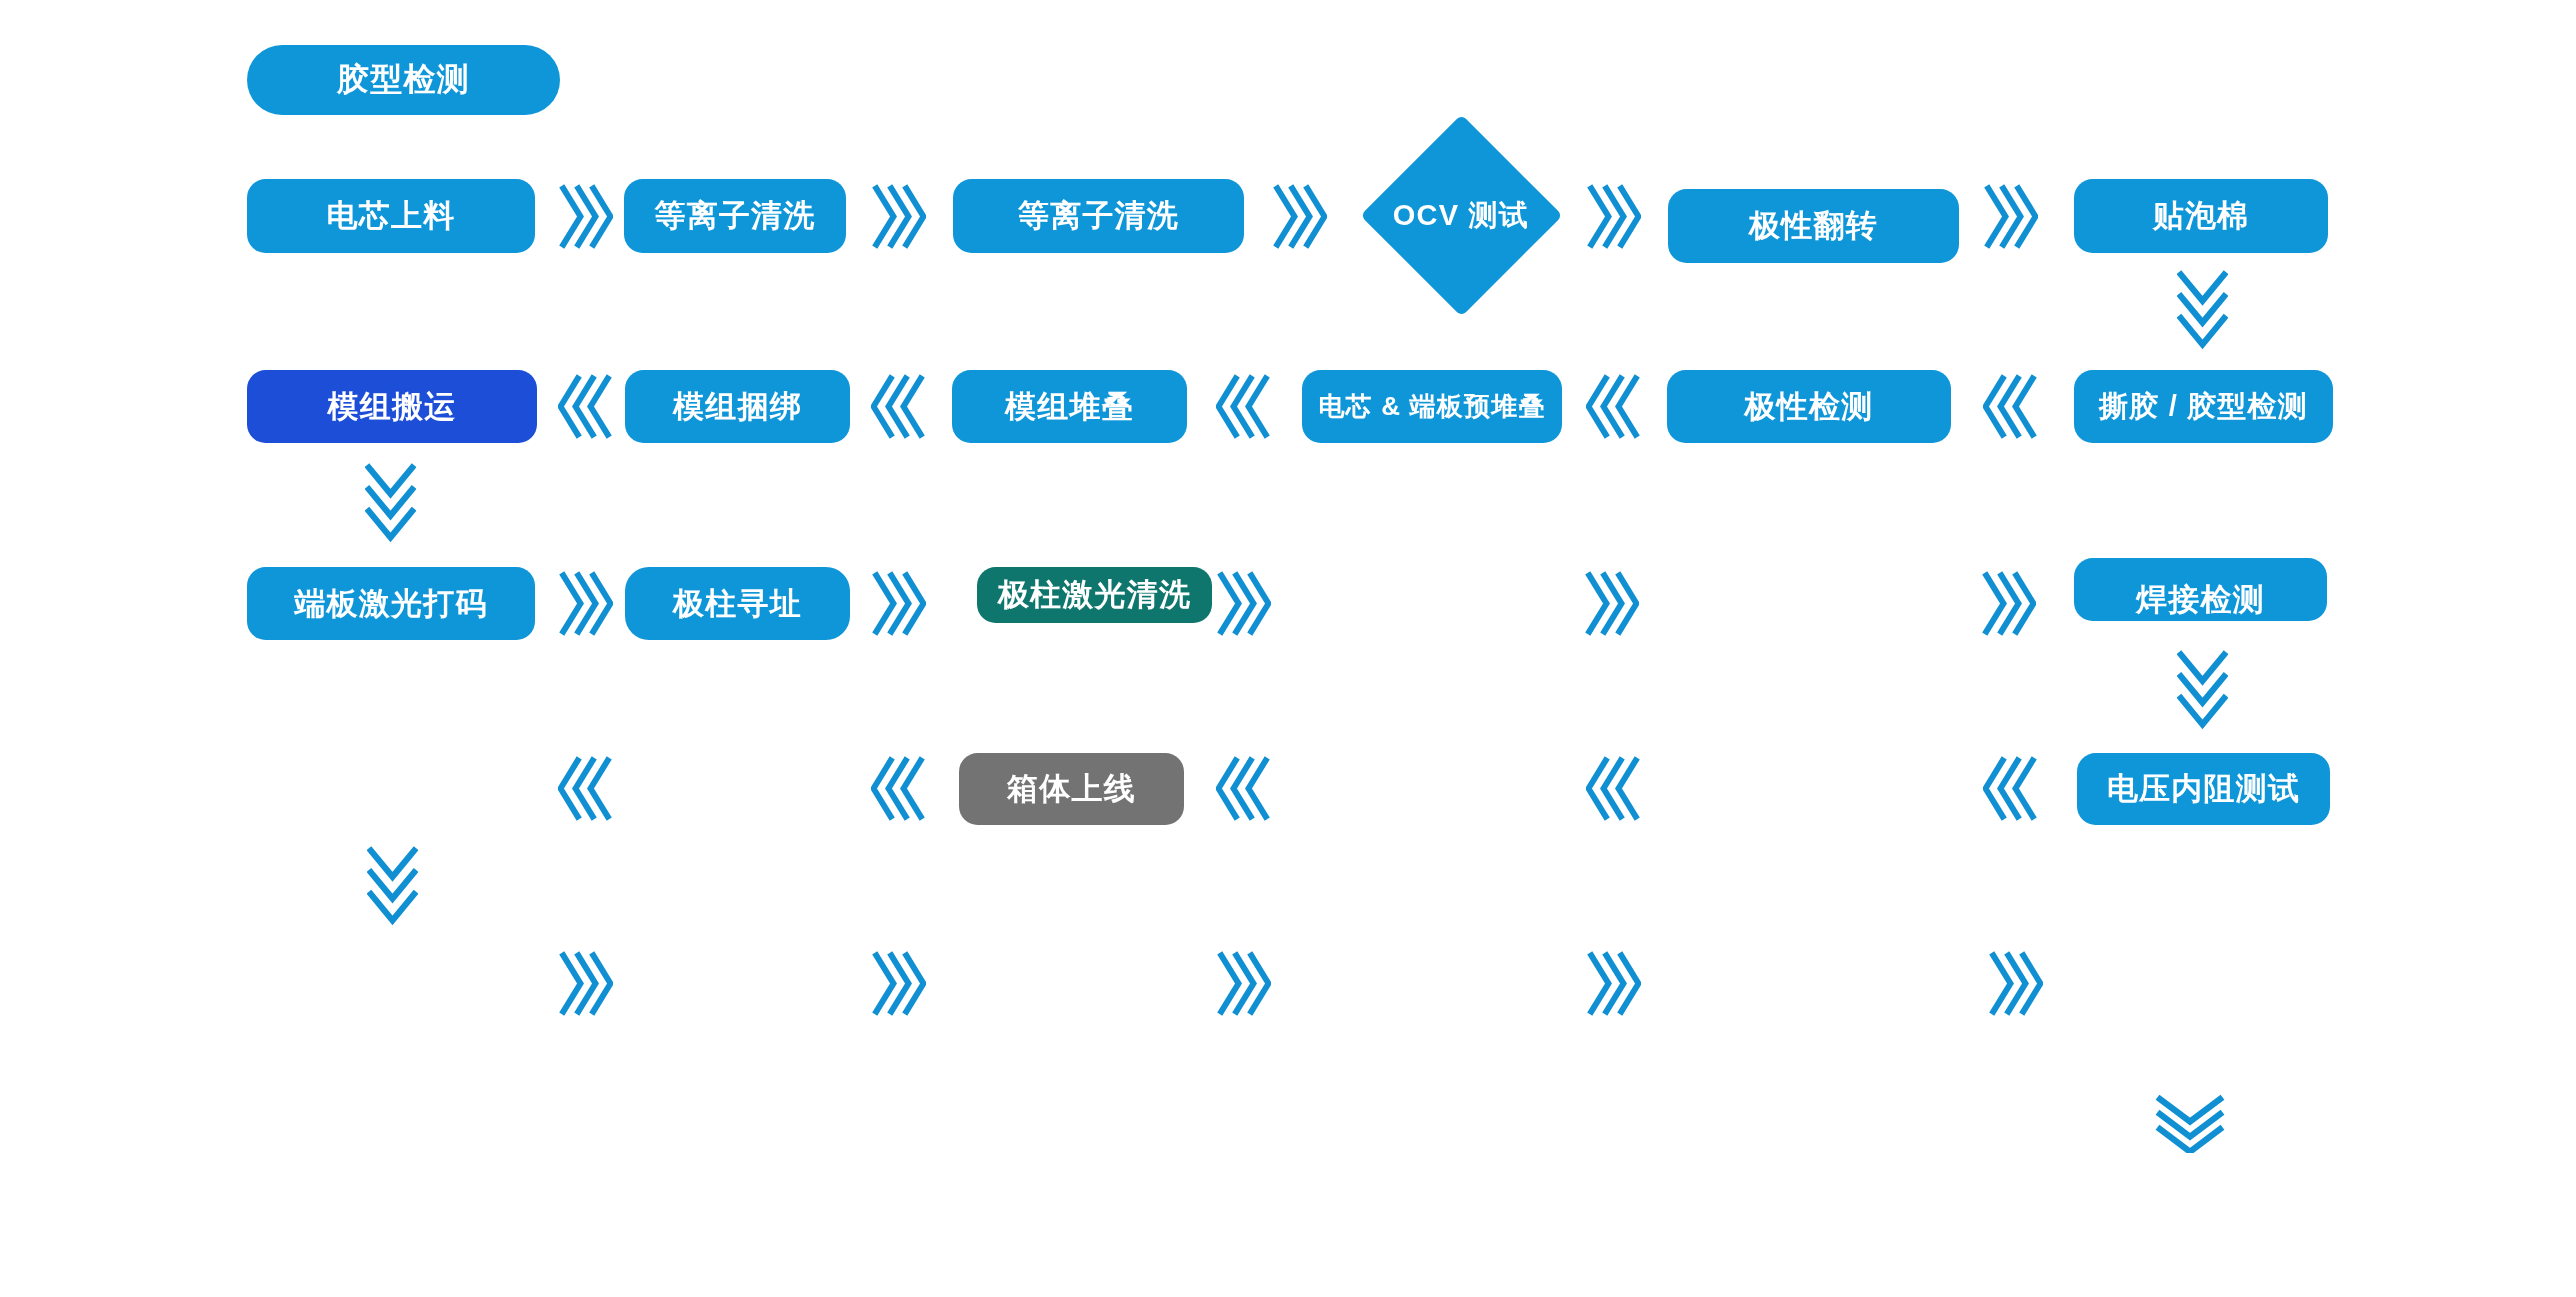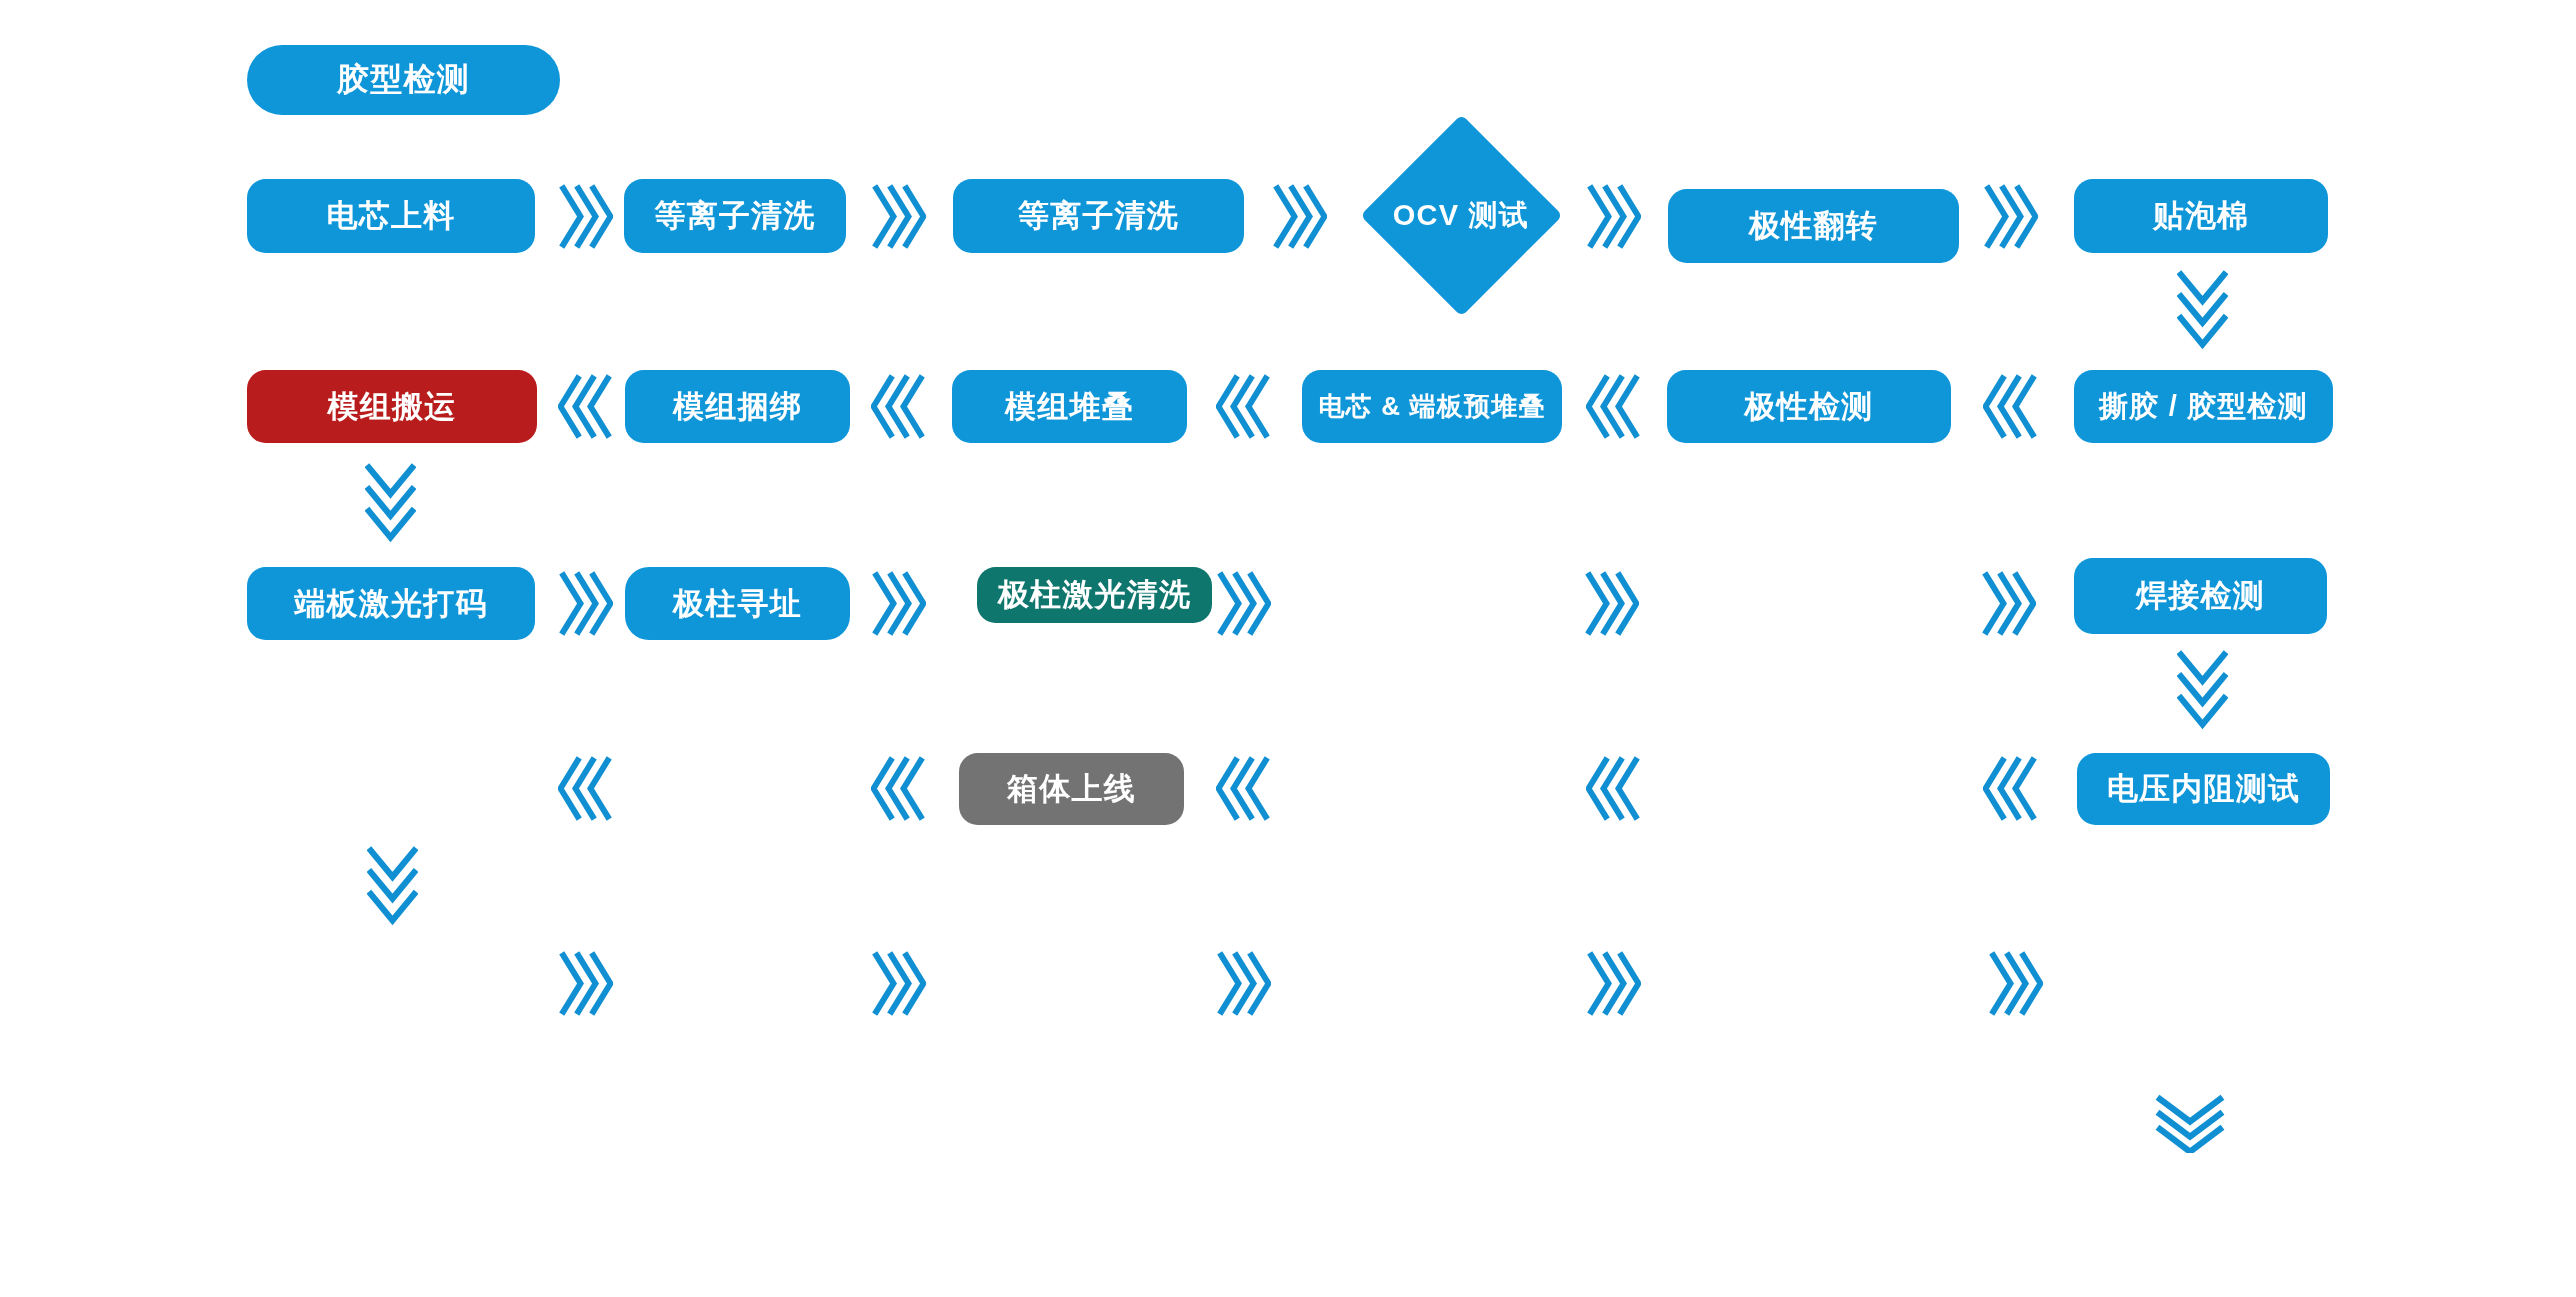--- a/index.html
+++ b/index.html
@@ -74,21 +74,21 @@
     </div>
     <div class="node diamond" style="left: 1390px; top: 144px; width: 143px; height: 143px; background: rgb(14, 150, 217); font-size: 29px; color: rgb(255, 255, 255);">
       <span class="label-inner">OCV 测试</span>
     </div>
     <div class="node box" style="left: 1668px; top: 179px; width: 291px; height: 74px; background: rgb(14, 150, 217); font-size: 31px; color: rgb(255, 255, 255); margin-top: 10px;">
       <span class="label-inner">极性翻转</span>
     </div>
     <div class="node box" style="left: 2074px; top: 179px; width: 254px; height: 74px; background: rgb(14, 150, 217); font-size: 31px; color: rgb(255, 255, 255);">
       <span class="label-inner">贴泡棉</span>
     </div>
-    <div class="node box" style="left: 247px; top: 370px; width: 290px; height: 73px; background: #b91c1c; font-size: 31px; color: rgb(255, 255, 255);">
+    <div class="node box" style="left: 247px; top: 370px; width: 290px; height: 73px; background: #1d4ed8; font-size: 31px; color: rgb(255, 255, 255);">
       <span class="label-inner">模组搬运</span>
     </div>
     <div class="node box" style="left: 625px; top: 370px; width: 225px; height: 73px; background: rgb(14, 150, 217); font-size: 31px; color: rgb(255, 255, 255);">
       <span class="label-inner">模组捆绑</span>
     </div>
     <div class="node box" style="left: 952px; top: 370px; width: 235px; height: 73px; background: rgb(14, 150, 217); font-size: 31px; color: rgb(255, 255, 255);">
       <span class="label-inner">模组堆叠</span>
     </div>
     <div class="node box" style="left: 1302px; top: 370px; width: 260px; height: 73px; background: rgb(14, 150, 217); font-size: 26px; color: rgb(255, 255, 255);">
       <span class="label-inner">电芯 &amp; 端板预堆叠</span>
@@ -101,21 +101,21 @@
     </div>
     <div class="node box" style="left: 247px; top: 567px; width: 288px; height: 73px; background: rgb(14, 150, 217); font-size: 31px; color: rgb(255, 255, 255);">
       <span class="label-inner">端板激光打码</span>
     </div>
     <div class="node box" style="left: 625px; top: 567px; width: 225px; height: 73px; background: rgb(14, 150, 217); font-size: 31px; color: rgb(255, 255, 255); border-radius: 24px;">
       <span class="label-inner">极柱寻址</span>
     </div>
     <div class="node box" style="left: 953px; top: 567px; width: 235px; height: 56px; background: #0f766e; font-size: 31px; color: rgb(255, 255, 255); margin-left: 24px;">
       <span class="label-inner">极柱激光清洗</span>
     </div>
-    <div class="node box" style="left: 2074px; top: 558px; width: 253px; height: 76px; background: rgb(14, 150, 217); font-size: 31px; color: rgb(255, 255, 255);">
+    <div class="node box" style="left: 2074px; top: 558px; width: 253px; height: 63px; background: rgb(14, 150, 217); font-size: 31px; color: rgb(255, 255, 255); align-items: flex-end;">
       <span class="label-inner">焊接检测</span>
     </div>
     <div class="node box" style="left: 959px; top: 753px; width: 225px; height: 72px; background: #737373; font-size: 31px; color: rgb(255, 255, 255);">
       <span class="label-inner">箱体上线</span>
     </div>
     <div class="node box" style="left: 2077px; top: 753px; width: 253px; height: 72px; background: rgb(14, 150, 217); font-size: 31px; color: rgb(255, 255, 255);">
       <span class="label-inner">电压内阻测试</span>
     </div>
     <div class="arrow" style="left: 558px; top: 184px; width: 55px; height: 65px;">
       <svg viewBox="0 0 88 104" preserveAspectRatio="none">

